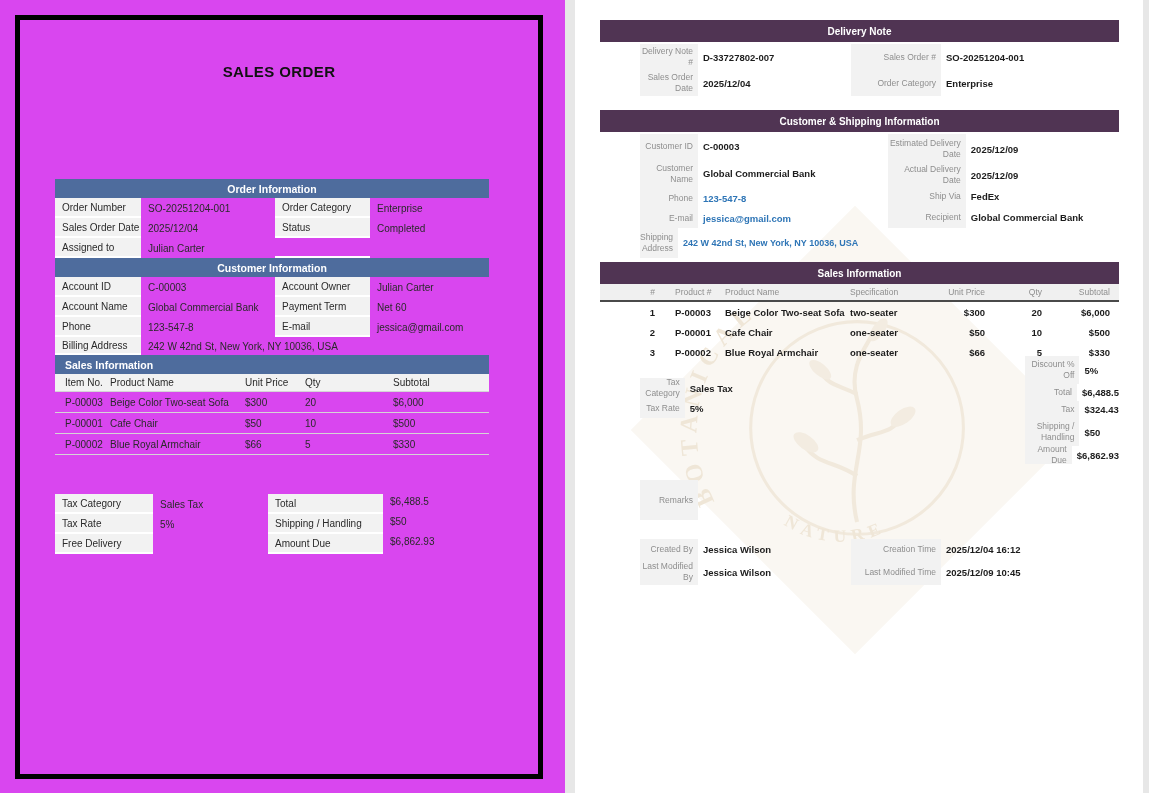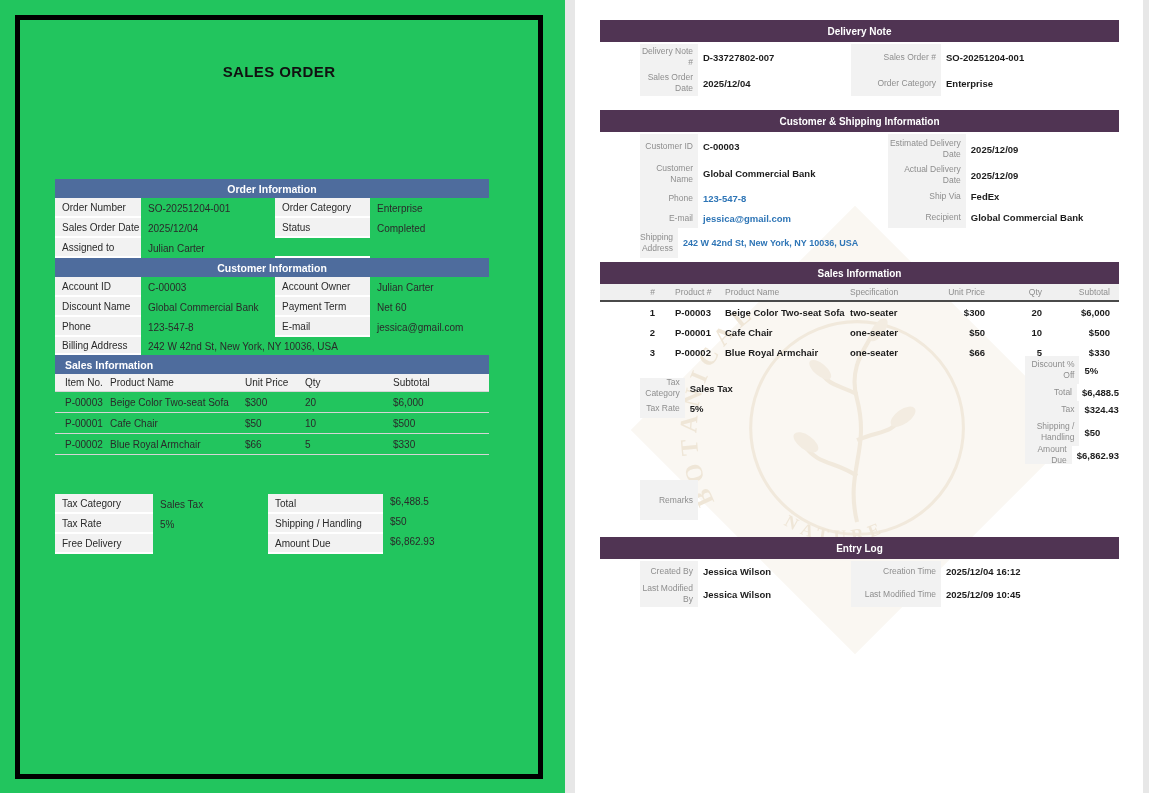--- a/index.html
+++ b/index.html
@@ -1,20 +1,20 @@
 <!DOCTYPE html>
 <html style="--accent-blue: #4E6C9D; --accent-purple: #503453; --label-bg: #F2F2F2; --label-text: #8E8E8E; --link-blue: #2E75B6; --page-gap: #E7E7E7; --row-line: #D5D5D5;"><head>
 <meta charset="utf-8">
 <style>
   * { margin:0; padding:0; box-sizing:border-box; }
   html,body { width:1149px; height:793px; background:#ffffff; font-family:"Liberation Sans", sans-serif; overflow:hidden; }
   .canvas { position:relative; width:1149px; height:793px; background:#fff; }
 
   
-  .page-left  { position:absolute; left:0; top:0; width:565px; height:793px; background:#22c55e; }
+  .page-left  { position:absolute; left:0; top:0; width:565px; height:793px; background:#d946ef; }
   .gap-strip  { position:absolute; top:0; width:10px; height:793px; background:var(--page-gap,#E7E7E7); }
   .gap-mid    { left:565px; }
   .gap-right  { left:1143px; width:6px; }
   .page-right { position:absolute; left:575px; top:0; width:568px; height:793px; background:#fff; overflow:hidden; }
 
   
   .border-box { position:absolute; left:15px; top:15px; width:528px; height:764px; border:5px solid #000; }
   .so-title { position:absolute; left:15px; top:63px; width:528px; text-align:center;
               font-size:15px; font-weight:bold; letter-spacing:.4px; color:#111; }
   .so-block { position:absolute; left:55px; width:434px; }
@@ -95,21 +95,21 @@
 
     <div class="so-block" style="top:258px">
       <div class="bar">Customer Information</div>
       <div class="lrow">
         <div class="lcell lab w1">Account ID</div>
         <div class="lcell val w2">C-00003</div>
         <div class="lcell lab w3">Account Owner</div>
         <div class="lcell val w4">Julian Carter</div>
       </div>
       <div class="lrow">
-        <div class="lcell lab w1">Discount Name</div>
+        <div class="lcell lab w1">Account Name</div>
         <div class="lcell val w2">Global Commercial Bank</div>
         <div class="lcell lab w3">Payment Term</div>
         <div class="lcell val w4">Net 60</div>
       </div>
       <div class="lrow">
         <div class="lcell lab w1">Phone</div>
         <div class="lcell val w2">123-547-8</div>
         <div class="lcell lab w3">E-mail</div>
         <div class="lcell val w4">jessica@gmail.com</div>
       </div>
@@ -335,21 +335,20 @@
 
       <div class="remarks">
         <div class="rrow4 h40">
           <div class="rlab wA">Remarks</div>
           <div class="rval"></div>
         </div>
       </div>
     </div>
 
     <div class="r-section" style="top:537px">
-      <div class="rbar">Entry Log</div>
       <div class="rrow4 h20" style="margin-top:2px">
         <div class="rlab wA">Created By</div>
         <div class="rval flexA">Jessica Wilson</div>
         <div class="rlab wB">Creation Time</div>
         <div class="rval wC">2025/12/04 16:12</div>
       </div>
       <div class="rrow4 h26">
         <div class="rlab wA">Last Modified By</div>
         <div class="rval flexA">Jessica Wilson</div>
         <div class="rlab wB">Last Modified Time</div>

